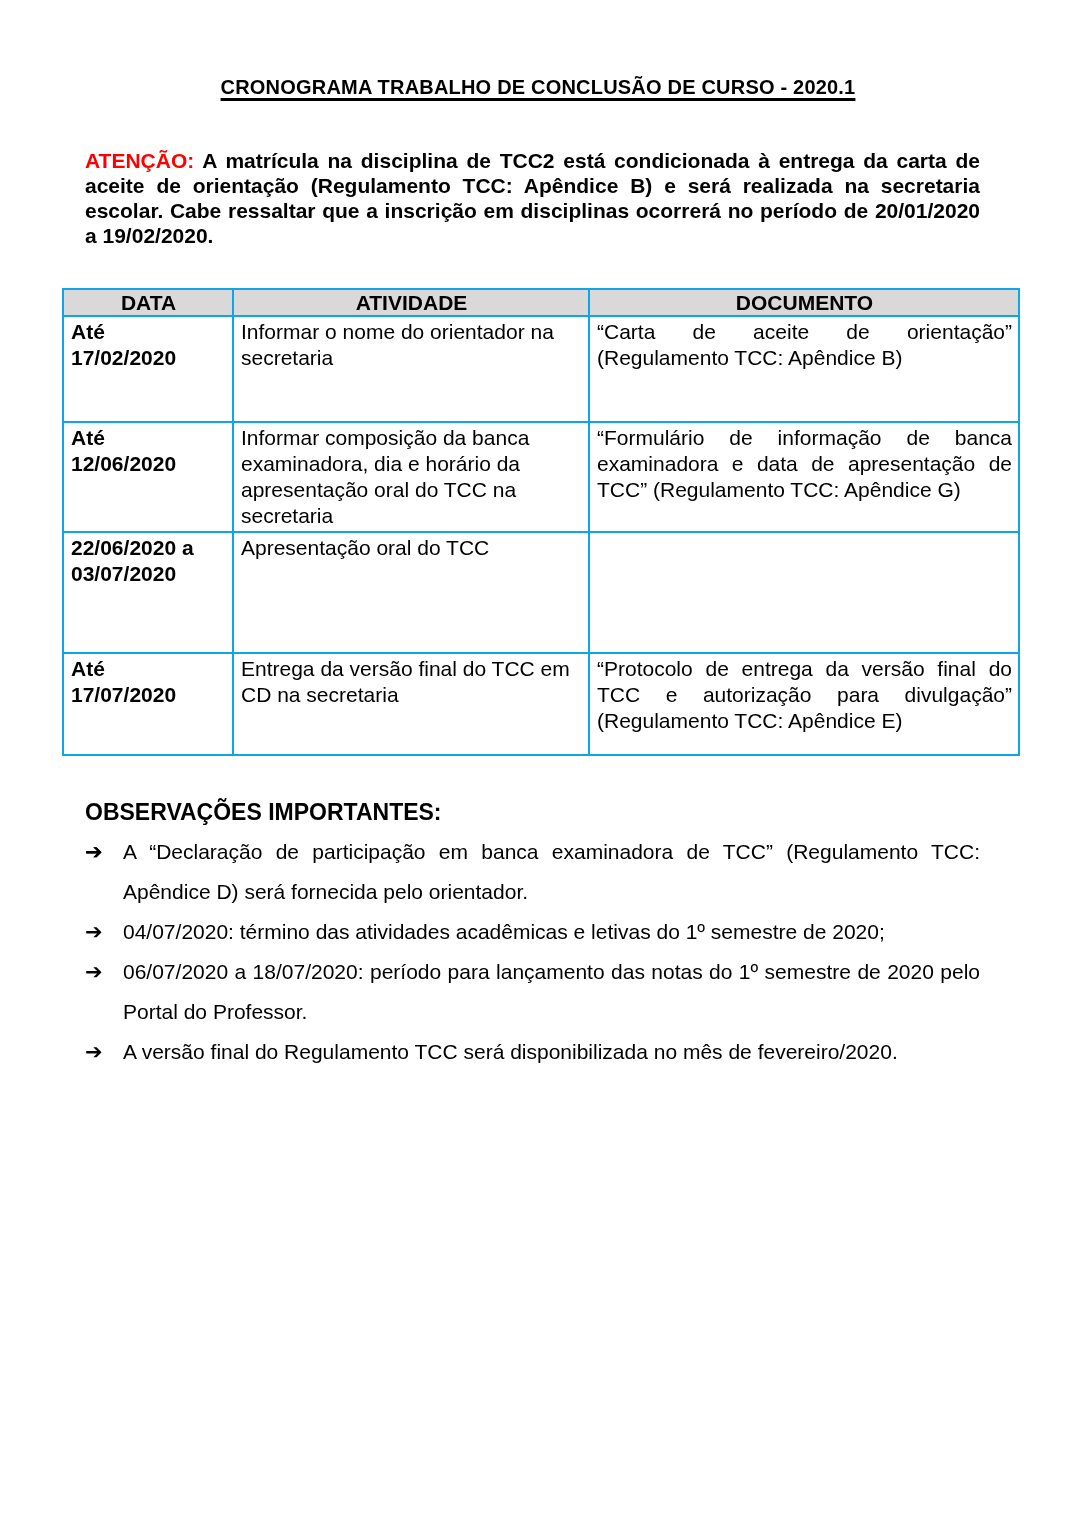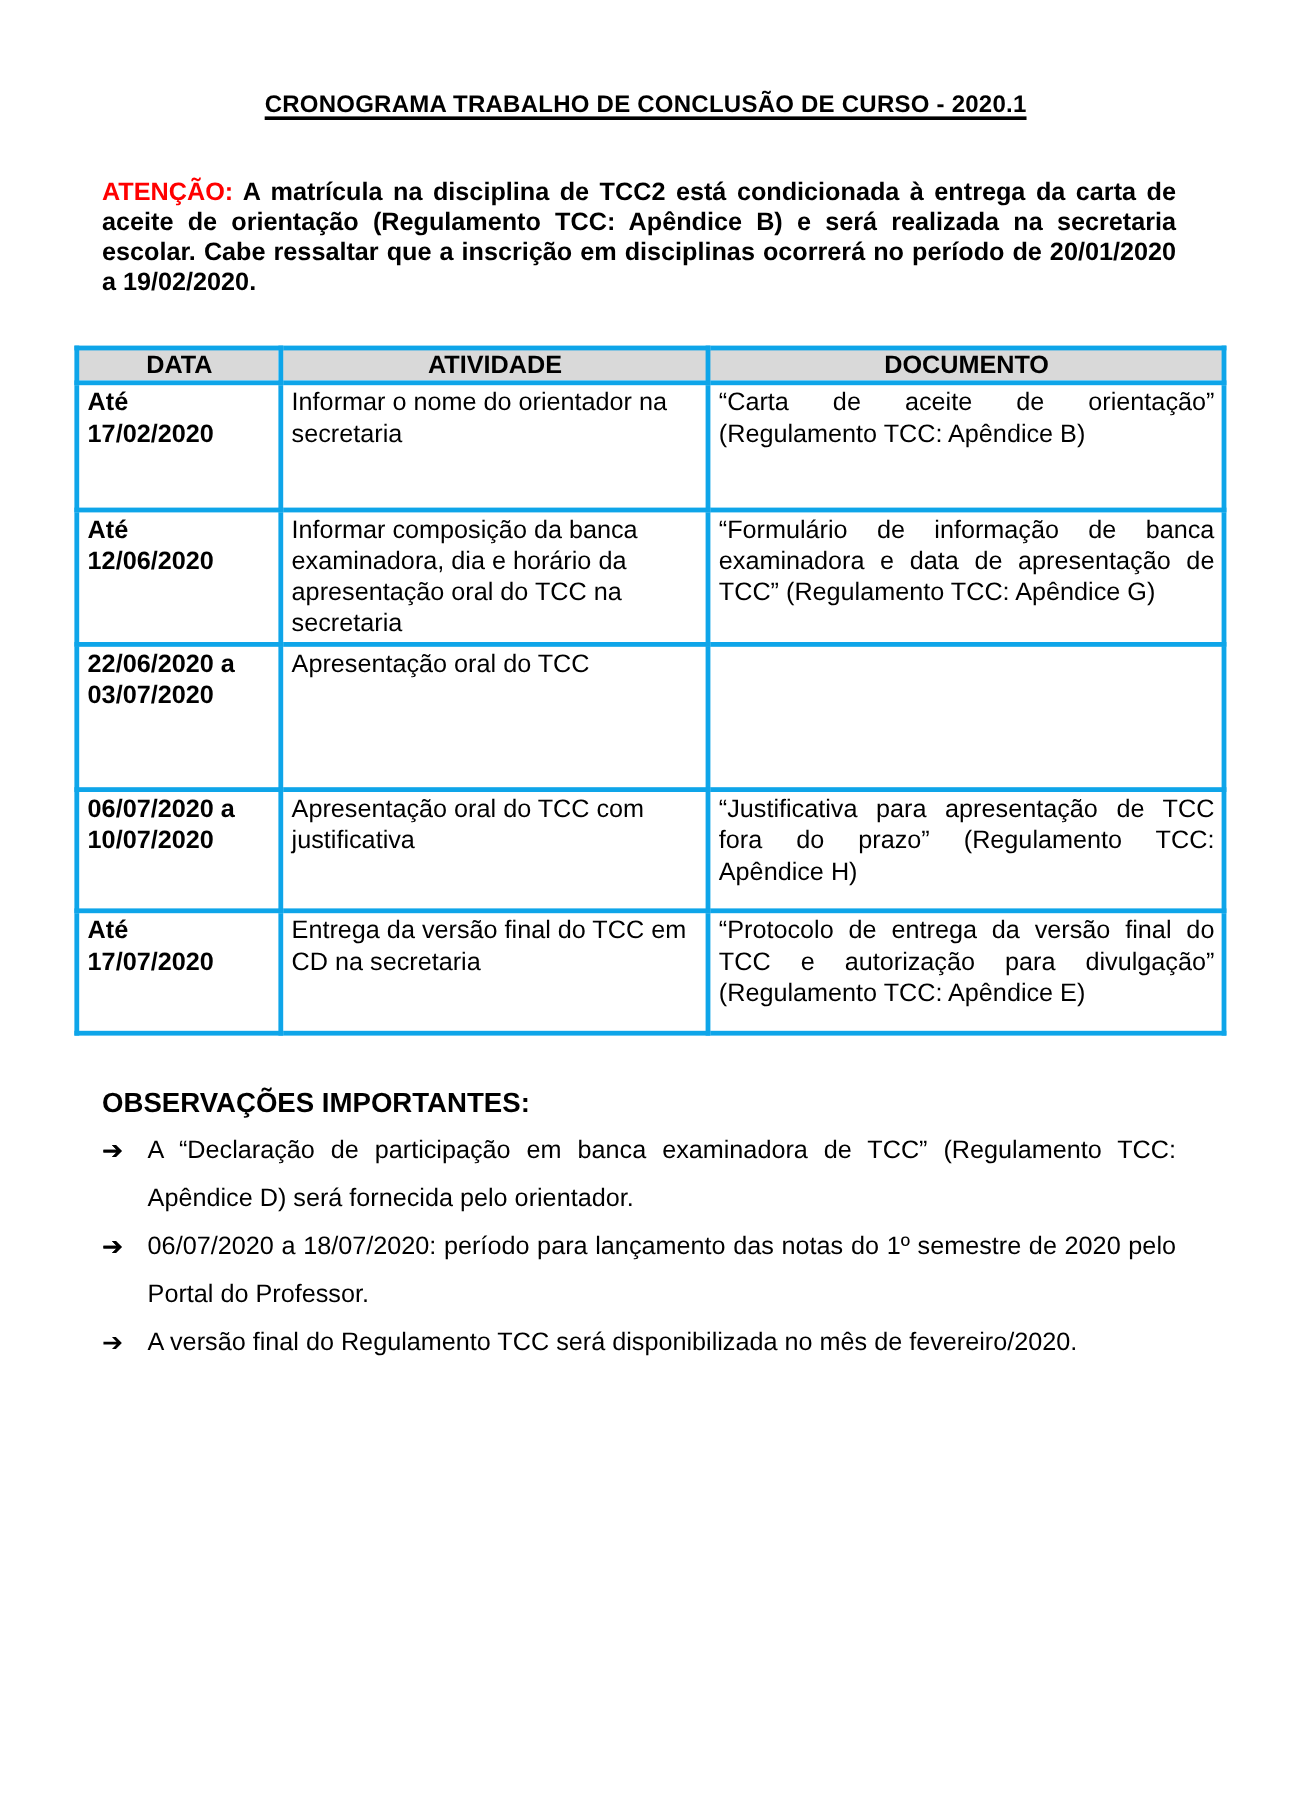--- a/index.html
+++ b/index.html
@@ -36,21 +36,21 @@
   .attention-label { color: #ff0000; }
 
   table.schedule {
     margin: 40px 0 0 62px;
     width: 956px;
     border-collapse: collapse;
     table-layout: fixed;
     font-size: 21px;
   }
   table.schedule th, table.schedule td {
-    border: 4px solid #0ea5e9;
+    border: 2px solid #0ea5e9;
     vertical-align: top;
     padding: 2px 6px 2px 7px;
     line-height: 26px;
     overflow: hidden;
   }
   col.c-data { width: 170px; }
   col.c-atividade { width: 356px; }
   col.c-documento { width: 430px; }
 
   table.schedule th {
@@ -136,26 +136,20 @@
 12/06/2020</td>
         <td class="cell-atividade">Informar composição da banca examinadora, dia e horário da apresentação oral do TCC na secretaria</td>
         <td class="cell-documento">“Formulário de informação de banca examinadora e data de apresentação de TCC” (Regulamento TCC: Apêndice G)</td>
       </tr>
       <tr class="r3">
         <td class="cell-data">22/06/2020 a
 03/07/2020</td>
         <td class="cell-atividade">Apresentação oral do TCC</td>
         <td class="cell-documento"></td>
       </tr>
-      <tr class="r4">
-        <td class="cell-data">06/07/2020 a
-10/07/2020</td>
-        <td class="cell-atividade">Apresentação oral do TCC com justificativa</td>
-        <td class="cell-documento">“Justificativa para apresentação de TCC fora do prazo” (Regulamento TCC: Apêndice H)</td>
-      </tr>
       <tr class="r5">
         <td class="cell-data">Até
 17/07/2020</td>
         <td class="cell-atividade">Entrega da versão final do TCC em CD na secretaria</td>
         <td class="cell-documento">“Protocolo de entrega da versão final do TCC e autorização para divulgação” (Regulamento TCC: Apêndice E)</td>
       </tr>
     </tbody>
   </table>
 
   <h2 class="obs-title">OBSERVAÇÕES IMPORTANTES:</h2>
@@ -163,20 +157,21 @@
   <ul class="obs-list">
     <li>
       <span class="bullet">➔</span>
     </li>
     <li>
       <span class="bullet">➔</span>
       <span class="obs-text">A “Declaração de participação em banca examinadora de TCC” (Regulamento TCC: Apêndice D) será fornecida pelo orientador.</span>
     </li>
     <li>
       <span class="bullet">➔</span>
+      <span class="obs-text">04/07/2020: término das atividades acadêmicas e letivas do 1º semestre de 2020;</span>
     </li>
     <li>
       <span class="bullet">➔</span>
       <span class="obs-text">06/07/2020 a 18/07/2020: período para lançamento das notas do 1º semestre de 2020 pelo Portal do Professor.</span>
     </li>
     <li>
       <span class="bullet">➔</span>
       <span class="obs-text">A versão final do Regulamento TCC será disponibilizada no mês de fevereiro/2020.</span>
     </li>
   </ul>

